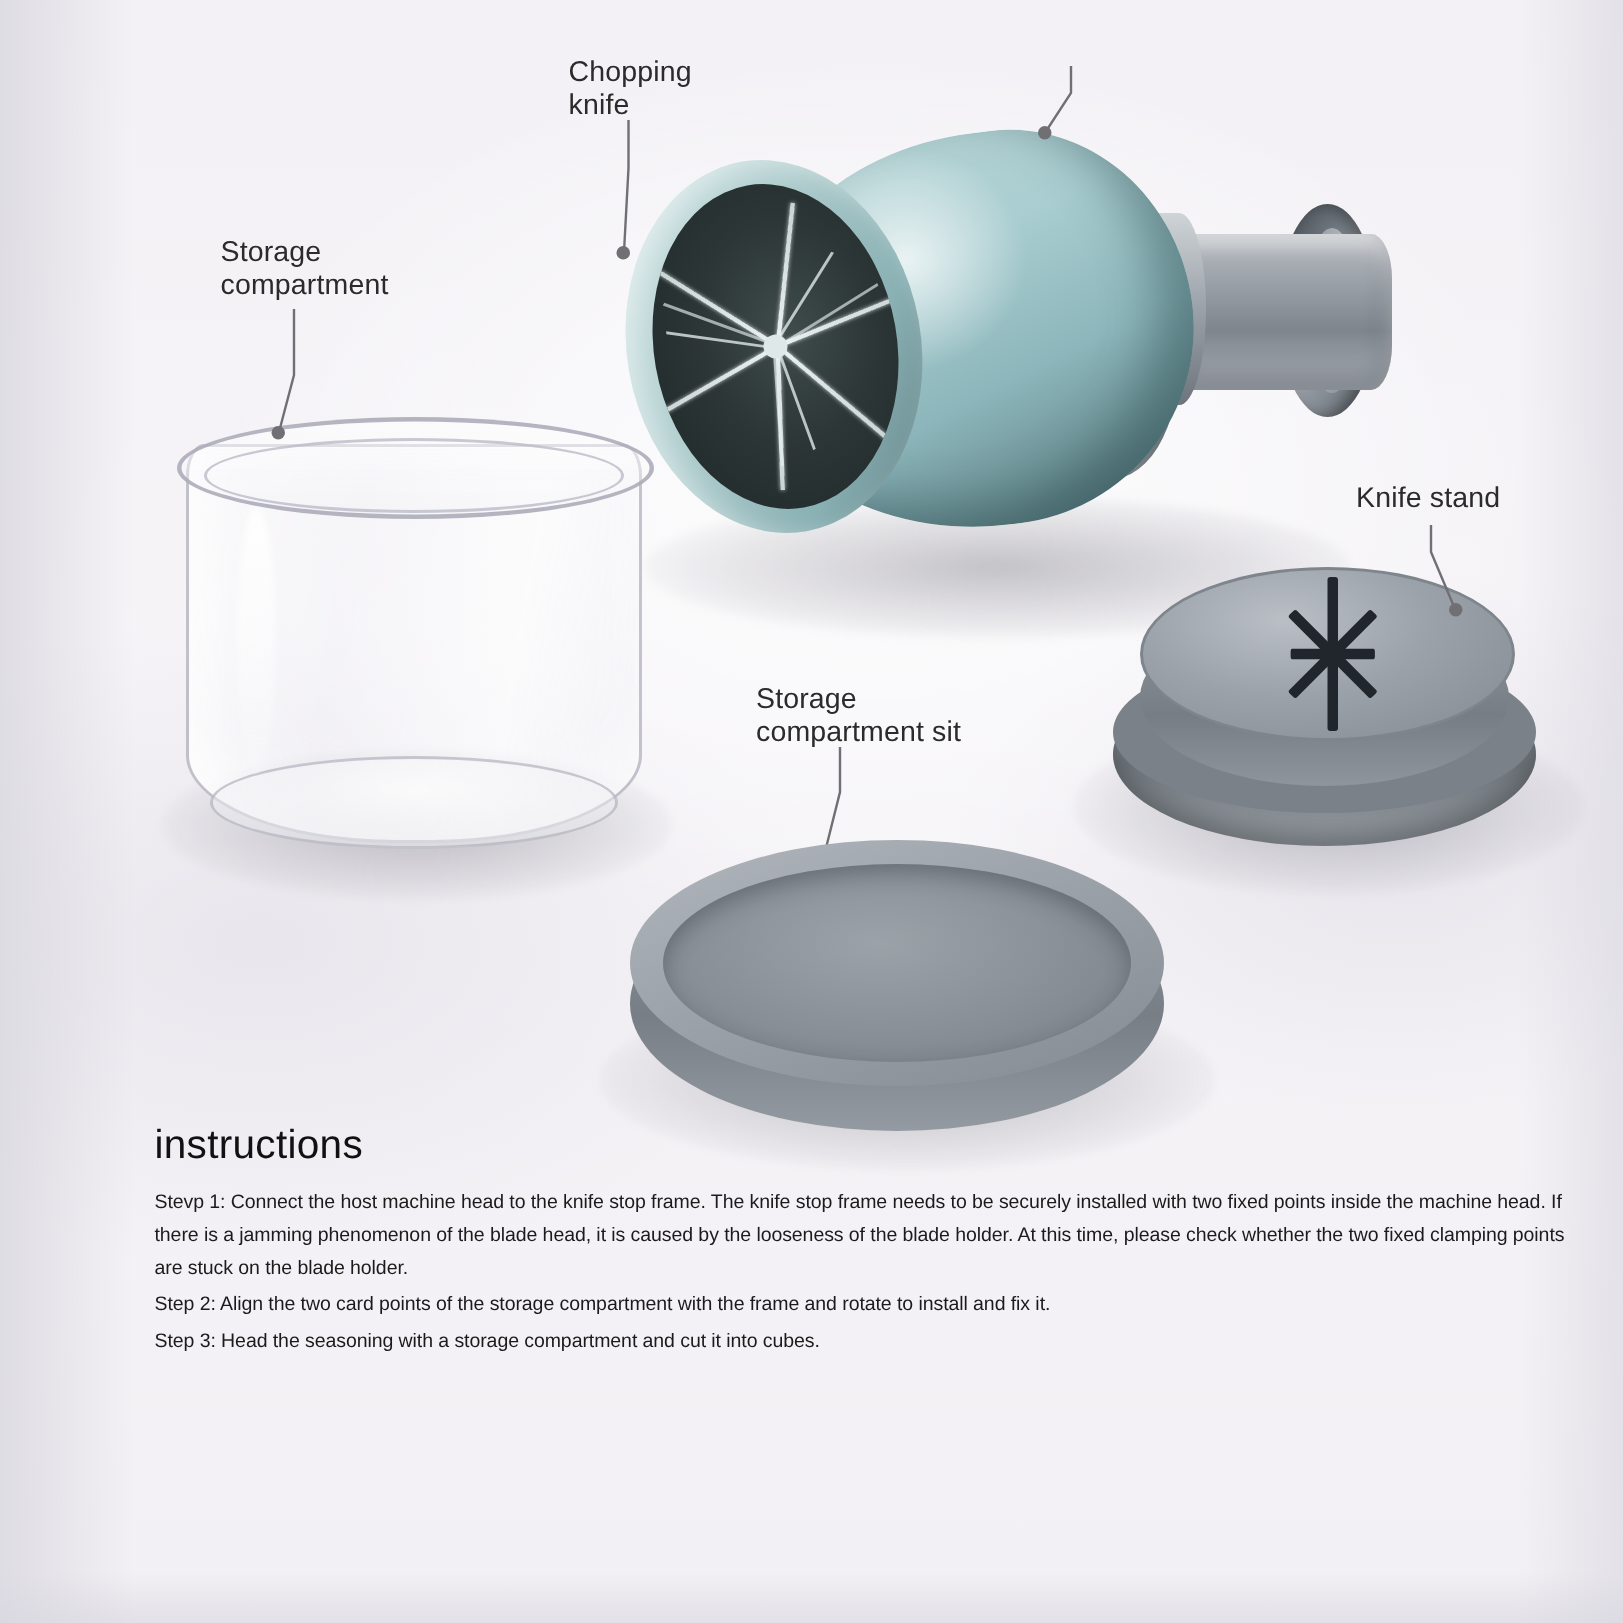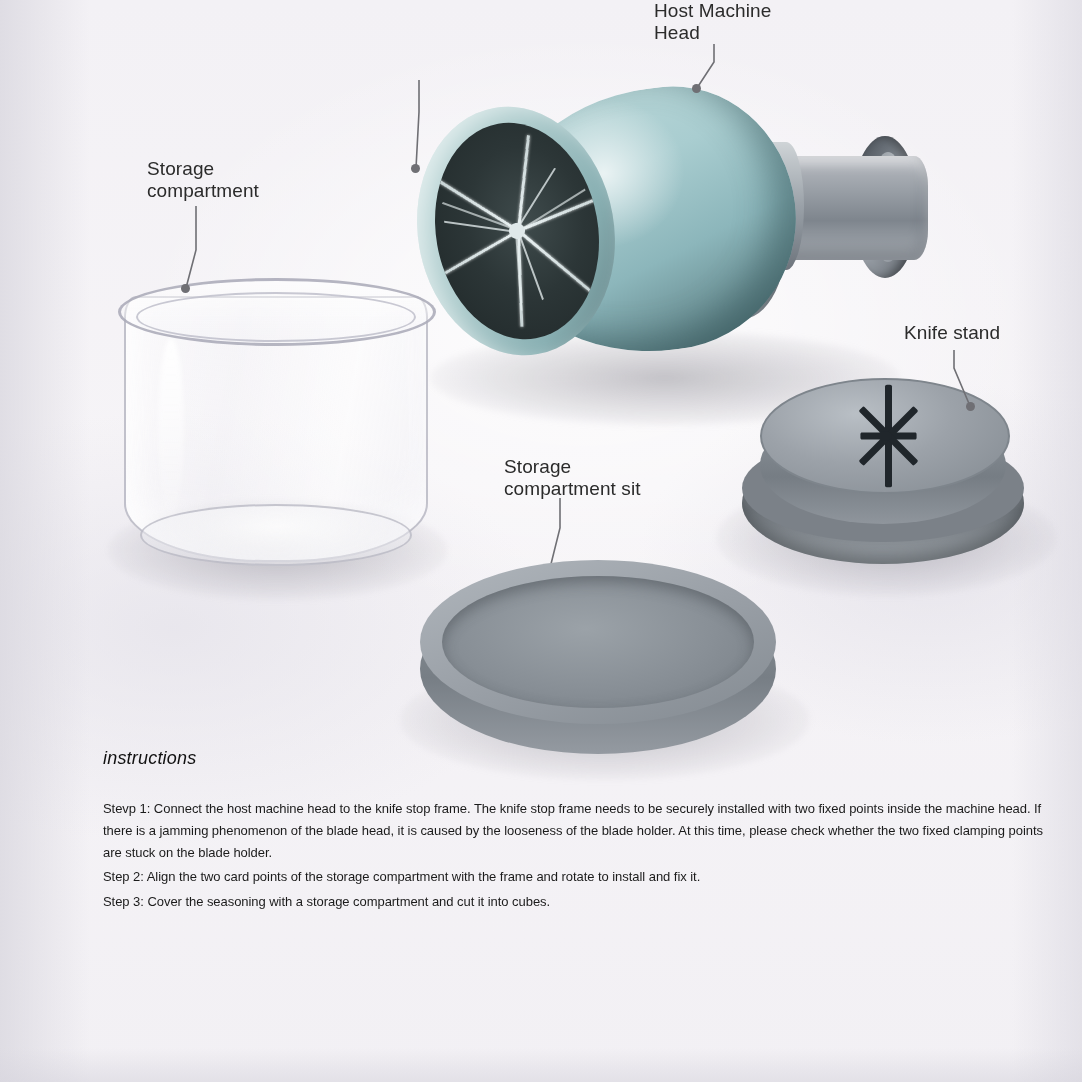--- a/index.html
+++ b/index.html
@@ -367,26 +367,25 @@
   }
 
   
   #instructions {
     position: absolute;
     left: 103px;
     top: 748px;
     width: 960px;
   }
   #instructions h2 {
-    margin: 0 0 29px 0;
-    font-size: 18px;
+    margin: 0 0 11px 0;
+    font-size: 27px;
     font-weight: 400;
     color: #111;
     letter-spacing: 0.2px;
-    font-style: italic;
   }
   #instructions p {
     margin: 0 0 3px 0;
     font-size: 13px;
     line-height: 1.68;
     color: #1b1b1b;
     letter-spacing: -0.05px;
   }
   .bottom-fade {
     position: absolute;
@@ -471,33 +470,33 @@
       <path d="M560,498 L560,528 L547,580"></path>
     </g>
   </svg>
 
   <div class="dot" style="left:692px; top:84px;"></div>
   <div class="dot" style="left:411px; top:164px;"></div>
   <div class="dot" style="left:181px; top:284px;"></div>
   <div class="dot" style="left:966px; top:402px;"></div>
   <div class="dot" style="left:542px; top:576px;"></div>
 
-  <div class="callout" style="left:654px; top:0px; width:230px;">Host Machine
-Head</div>
-
+
+  <div class="callout" style="left:379px; top:38px; width:180px;">Chopping
+knife</div>
 
   <div class="callout" style="left:147px; top:158px; width:210px;">Storage
 compartment</div>
 
   <div class="callout" style="left:904px; top:322px; width:180px;">Knife stand</div>
 
   <div class="callout" style="left:504px; top:456px; width:240px;">Storage
 compartment sit</div>
 
   <div id="instructions">
     <h2>instructions</h2>
     <p>Stevp 1: Connect the host machine head to the knife stop frame. The knife stop frame needs to be securely installed with two fixed points inside the machine head. If there is a jamming phenomenon of the blade head, it is caused by the looseness of the blade holder. At this time, please check whether the two fixed clamping points are stuck on the blade holder.</p>
     <p>Step 2: Align the two card points of the storage compartment with the frame and rotate to install and fix it.</p>
-    <p>Step 3: Cover the seasoning with a storage compartment and cut it into cubes.</p>
+    <p>Step 3: Head the seasoning with a storage compartment and cut it into cubes.</p>
   </div>
 
   <div class="bottom-fade"></div>
 </div>
 
 </body></html>

